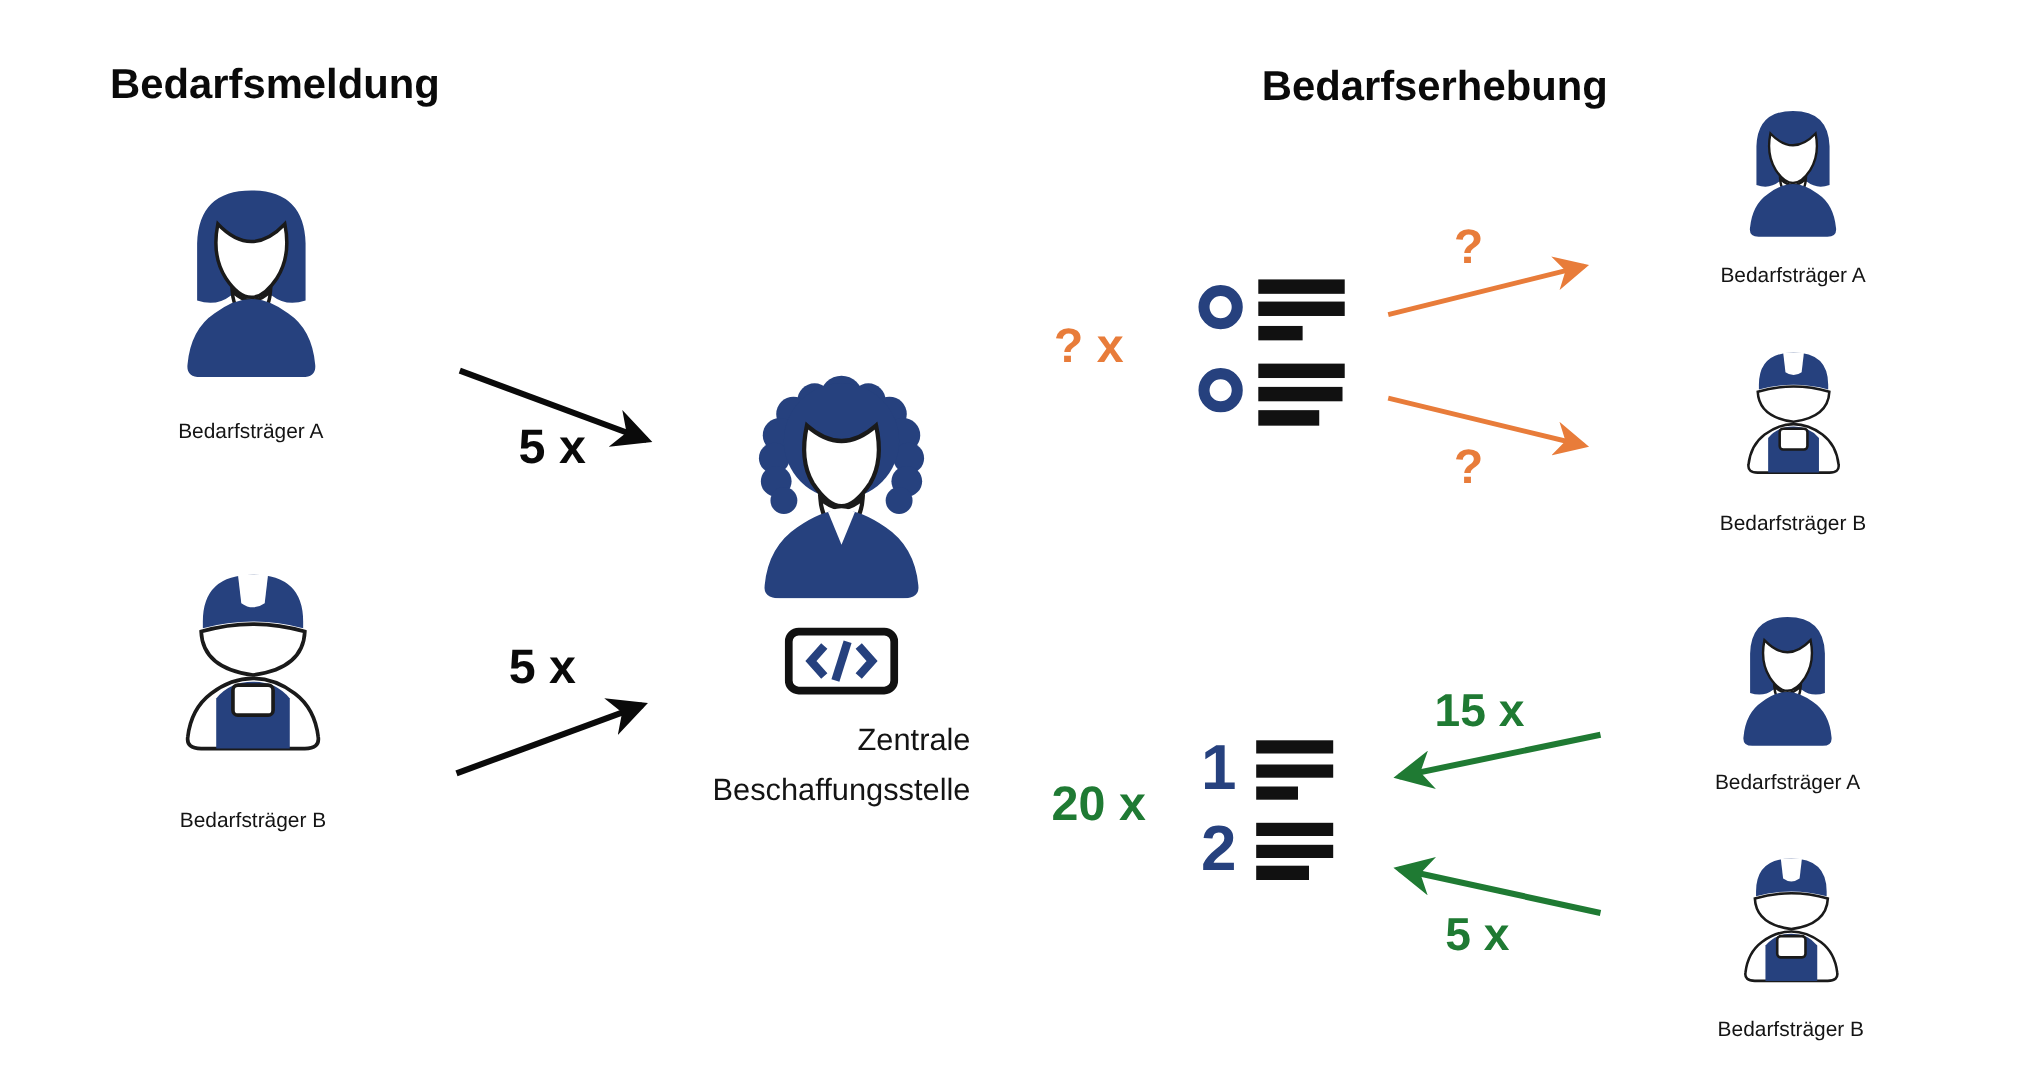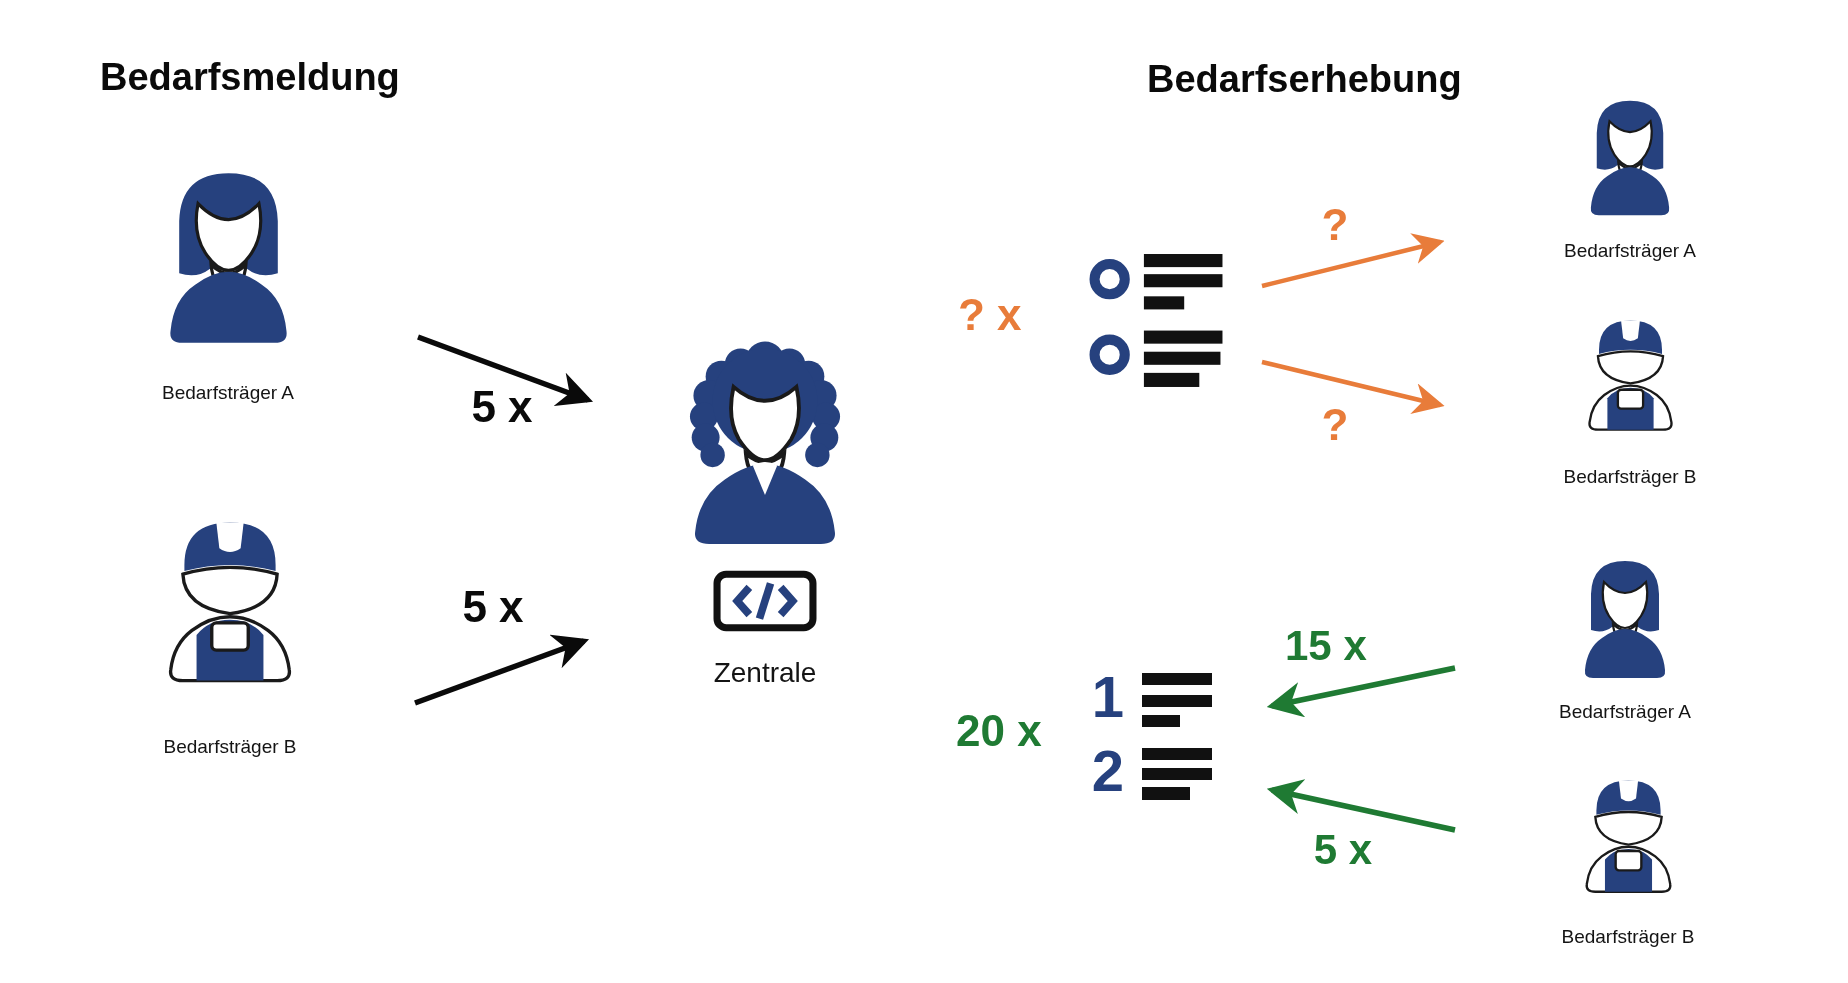--- a/index.html
+++ b/index.html
@@ -99,20 +99,21 @@
 
   <div class="abs person" style="left:580px;top:338px;width:370px;">
     <svg width="176" height="206">
         <use href="#icon-curly-woman"></use>
       </svg>
     <svg width="104" height="62" style="margin-top:26px;">
         <use href="#icon-code"></use>
       </svg>
     <div class="center-label" style="margin-top:18px;">
       <div>Zentrale</div>
+      <div>Beschaffungsstelle</div>
     </div>
   </div>
 
   <div class="abs count black" style="left:442px;top:382px;width:120px;text-align:center;">5 x</div>
   <div class="abs count black" style="left:428px;top:582px;width:130px;text-align:center;">5 x</div>
 
   <div class="abs count orange" style="left:958px;top:290px;">? x</div>
   <svg class="abs" style="left:1088px;top:252px;" width="137" height="139">
       <use href="#icon-bullet-list"></use>
     </svg>
@@ -136,21 +137,21 @@
   <svg class="abs" style="left:1086px;top:665px;" width="127" height="136" viewBox="0 0 127 136">
     <text x="22" y="52" text-anchor="middle" font-size="58" fill="#26417E">1</text>
     <rect x="56" y="8" width="70" height="12" fill="#111"></rect>
     <rect x="56" y="30" width="70" height="12" fill="#111"></rect>
     <rect x="56" y="50" width="38" height="12" fill="#111"></rect>
     <text x="22" y="126" text-anchor="middle" font-size="58" fill="#26417E">2</text>
     <rect x="56" y="83" width="70" height="12" fill="#111"></rect>
     <rect x="56" y="103" width="70" height="12" fill="#111"></rect>
     <rect x="56" y="122" width="48" height="13" fill="#111"></rect>
   </svg>
-  <div class="abs count green" style="left:1285px;top:622px;width:120px;">15 x</div>
+  <div class="abs count green" style="left:1285px;top:622px;width:120px;text-align:center;">15 x</div>
   <div class="abs count green" style="left:1283px;top:826px;width:120px;text-align:center;">5 x</div>
 
   <div class="abs person" style="left:1455px;top:552px;width:340px;">
     <svg width="100" height="135">
         <use href="#icon-woman"></use>
       </svg>
     <div class="person-label" style="margin-top:14px;">Bedarfsträger A</div>
   </div>
   <div class="abs person" style="left:1458px;top:762px;width:340px;">
     <svg width="107" height="146">

